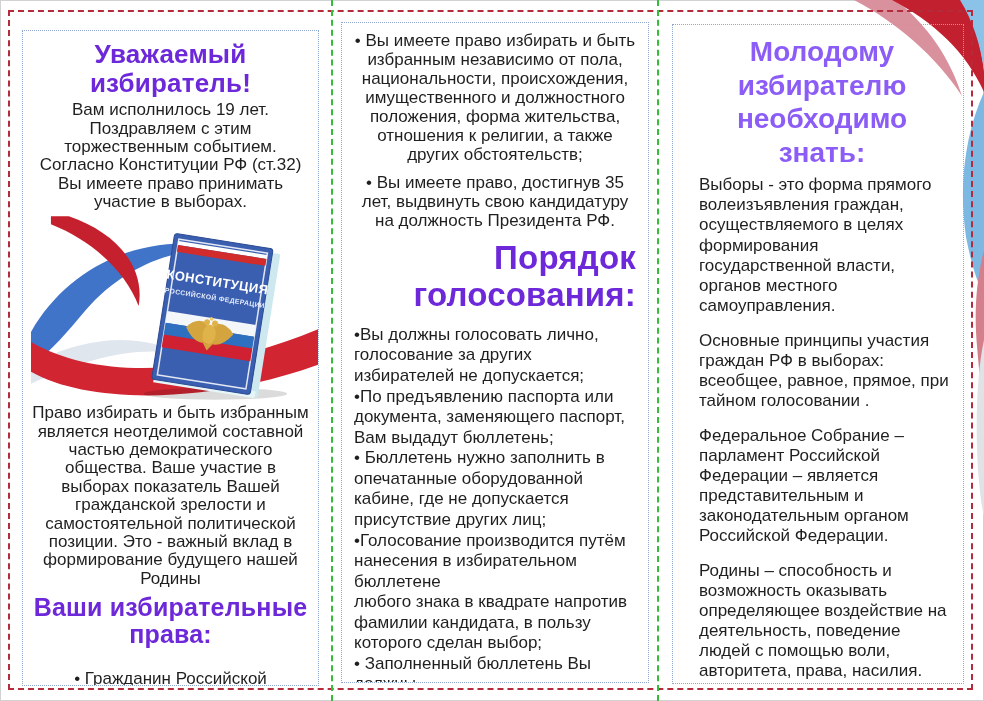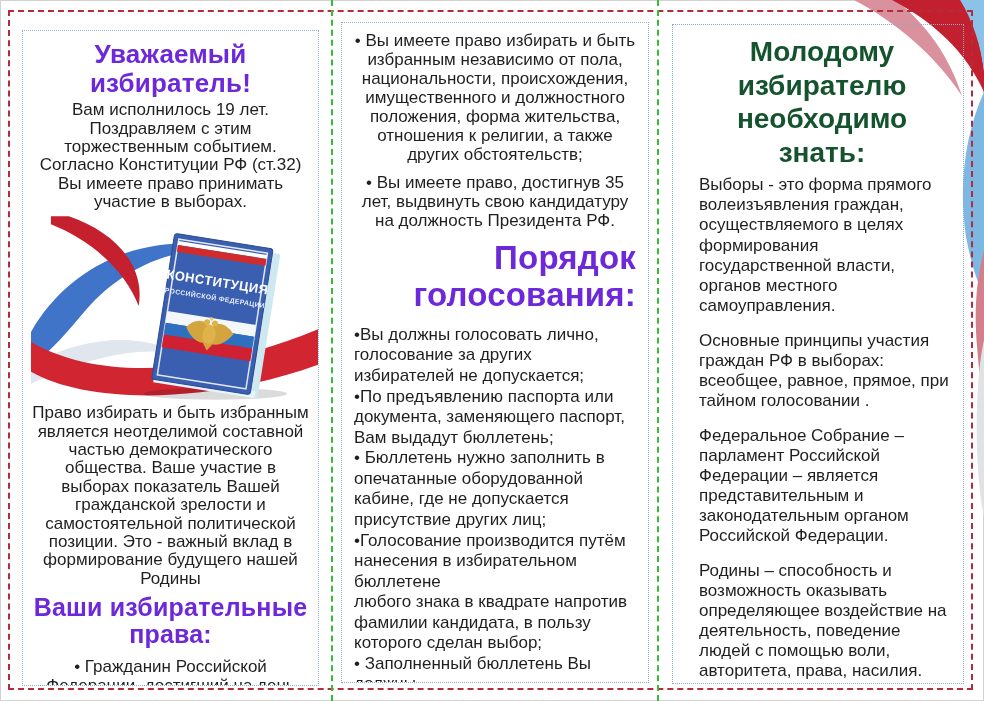--- a/index.html
+++ b/index.html
@@ -23,23 +23,23 @@
     position:absolute;border:1px dotted #90a8cd;box-sizing:border-box;
     background:transparent;overflow:hidden;
   }
   .panel-1{left:22px;top:30px;width:297px;height:656px;padding:5px 8px;text-align:center;}
   .panel-2{left:341px;top:22px;width:308px;height:661px;padding:8px 12px;}
   .panel-3{left:672px;top:24px;width:292px;height:660px;padding:8px 10px;}
   .h-crimson{
     color:#6d28d9;font-weight:700;font-size:26px;line-height:1.1;
     margin:4px 0 4px 0;letter-spacing:.2px;
   }
-  .h-crimson.small{font-size:25px;margin:6px 0 8px 0;}
+  .h-crimson.small{font-size:25px;margin:6px 0 20px 0;}
   .h-red{
-    color:#14532d;font-weight:700;font-size:28px;line-height:1.2;
+    color:#8b5cf6;font-weight:700;font-size:28px;line-height:1.2;
     margin:2px 0 6px 8px;text-align:center;
   }
   .body-text{font-size:17px;line-height:1.08;margin:0 0 2px 0;}
   .panel-1 .body-text{margin-bottom:3px;}
   .bullets-centered p{font-size:17px;line-height:1.12;text-align:center;margin:0 0 9px 0;}
   .order-title{text-align:right;margin:10px 0 12px 2px;font-size:33px;}
   .order-items div{
     font-size:17px;line-height:1.21;text-align:left;margin:0;
     white-space:pre-line;
   }

